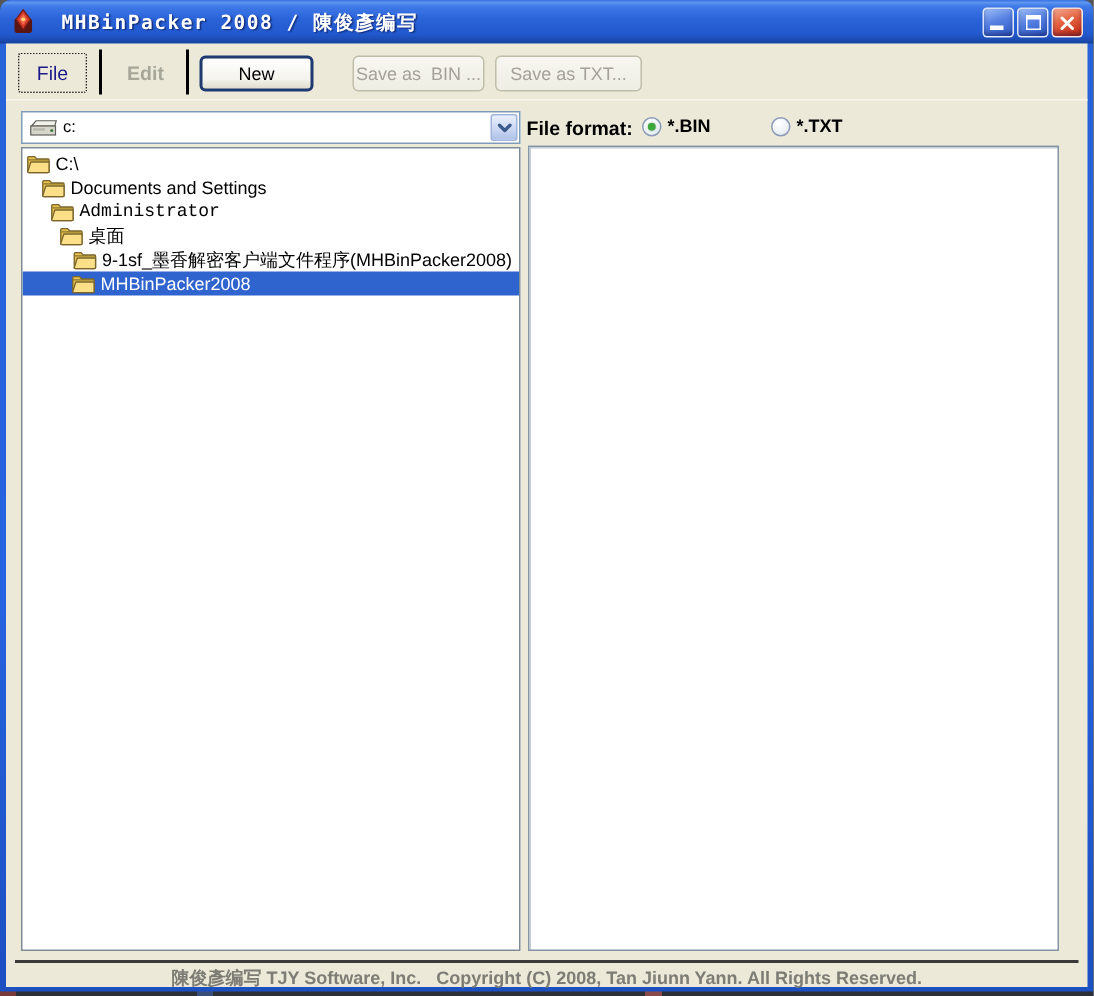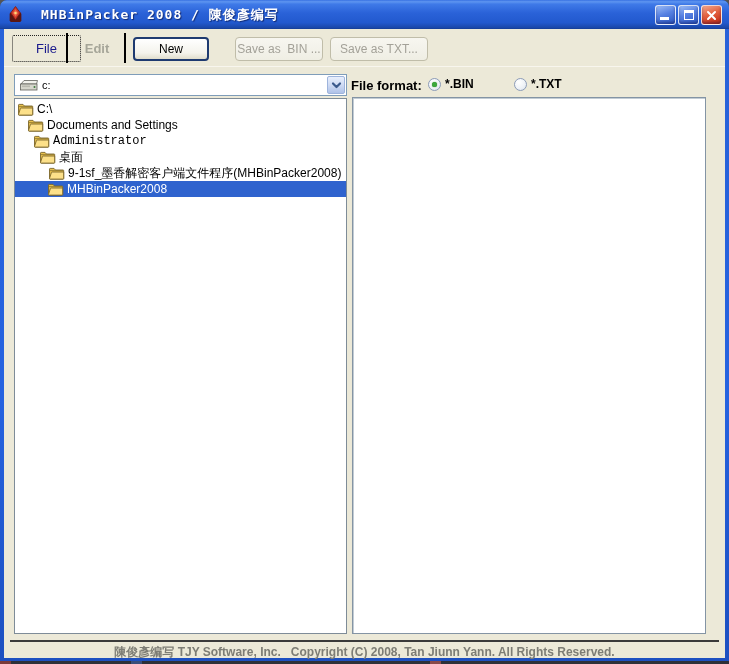--- a/index.html
+++ b/index.html
@@ -47,21 +47,21 @@
     position:absolute; left:4px; top:29px; width:721px; height:629px;
     background:#ECE9D8;
   }
   .toolbar-underline { position:absolute; left:0; top:37px; width:100%; height:1px; background:#F8F6EE; }
 
   
   .tab {
     position:absolute; top:6px; height:27px; display:flex; align-items:center; justify-content:center;
     font-size:13px; cursor:pointer; background:transparent;
   }
-  .tab-file { left:8px; width:69px; border:1px dotted #222; border-radius:2px; color:#1A1A8C;text-align:center; }
+  .tab-file { left:8px; width:46px; border:1px dotted #222; border-radius:2px; color:#1A1A8C;text-align:center; }
   .tab-edit { left:68px; width:50px; color:#A6A699; font-weight:bold; }
   .tab-sep { position:absolute; top:4px; width:2px; height:30px; background:#000; }
   .sep-1 { left:62px; } .sep-2 { left:120px; }
 
   
   .xp-btn {
     position:absolute; top:8px; height:24px; border-radius:4px;
     font-family:"Liberation Sans", sans-serif; font-size:12px; white-space:pre;
     display:flex; align-items:center; justify-content:center; cursor:pointer;
   }

